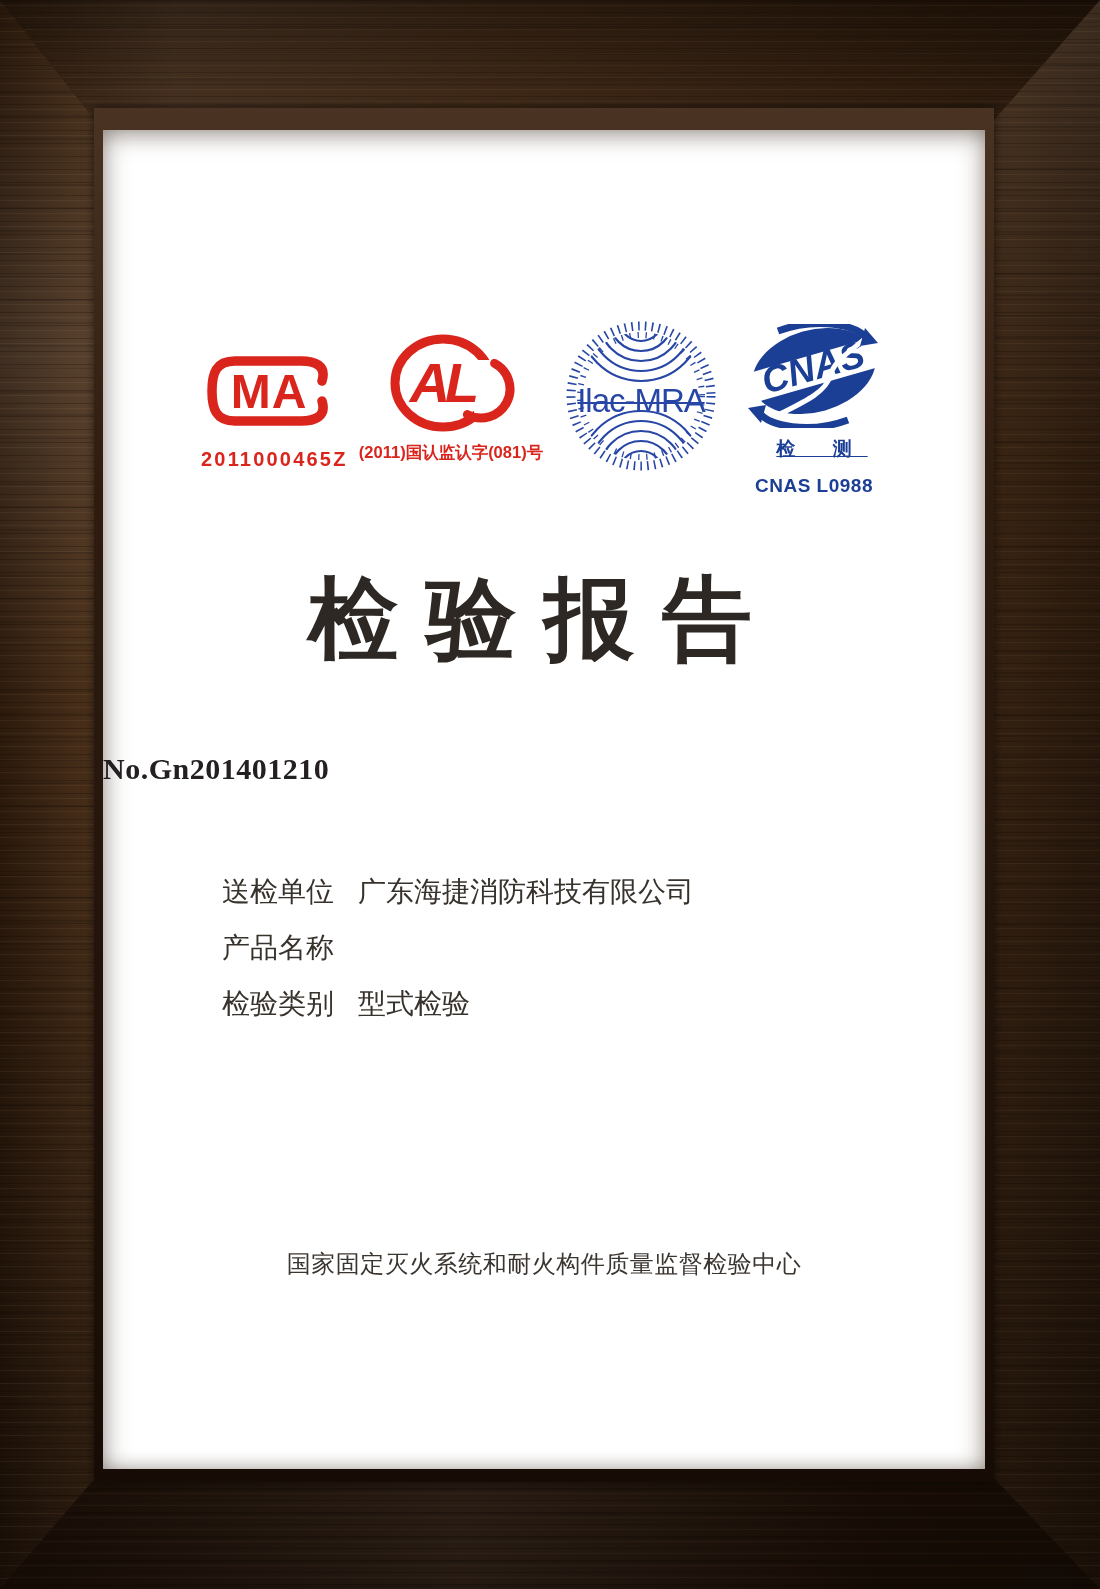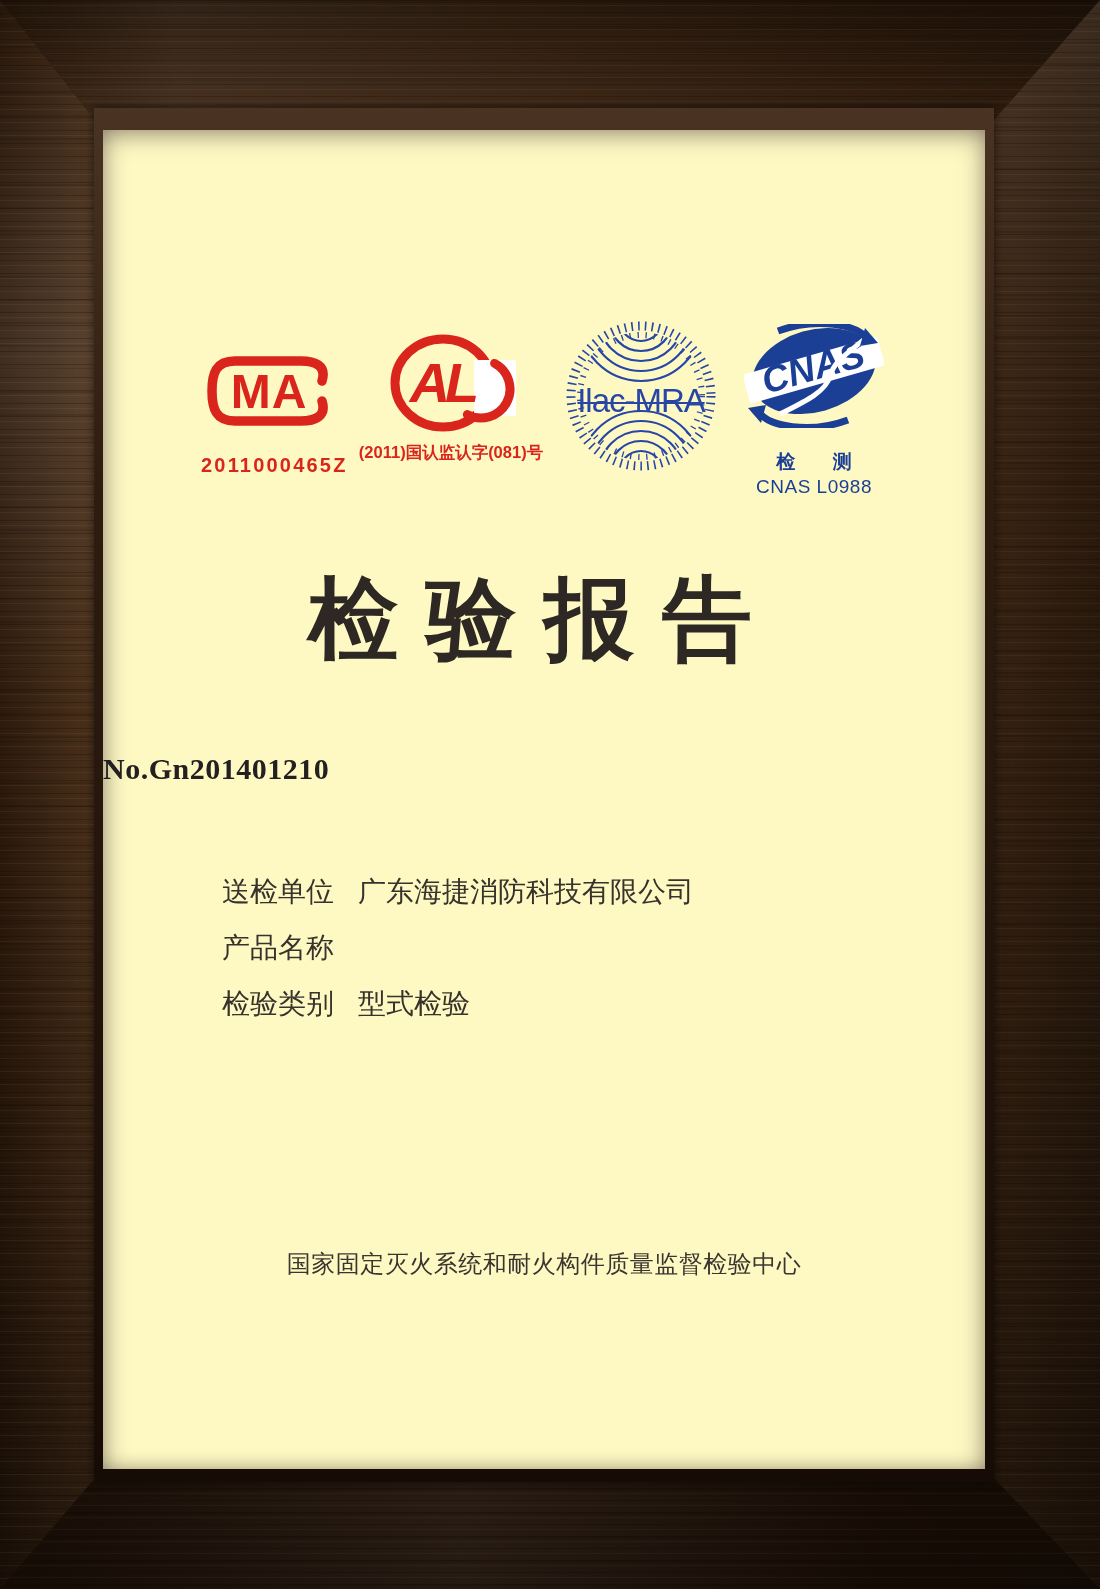--- a/index.html
+++ b/index.html
@@ -49,38 +49,38 @@
   
   .lip{
     position:absolute;left:94px;top:108px;width:900px;height:1374px;
     background:linear-gradient(180deg,#4a3322 0%,#2e1c0f 28%,#20120a 70%,#170c05 100%);
     box-shadow:0 0 10px rgba(0,0,0,.6);
   }
 
   
   .paper{
     position:absolute;left:103px;top:130px;width:882px;height:1339px;
-    background:#fef9c3;
+    background:#ffffff;
     box-shadow:
       inset 0 16px 22px -10px rgba(105,92,82,.55),
       inset 0 -12px 18px -10px rgba(105,92,82,.40),
       inset 16px 0 22px -12px rgba(105,92,82,.45),
       inset -16px 0 22px -12px rgba(125,110,96,.50);
   }
 
   
   .logo-block{position:absolute;text-align:center;}
   .logo-cma{left:98px;top:224px;width:142px;}
   .logo-cnal{left:252px;top:204px;width:192px;}
   .logo-ilac{left:460px;top:187px;width:156px;}
   .logo-cnas{left:636px;top:194px;width:150px;}
-  .cma-number{margin-top:22px;font-size:20px;font-weight:bold;color:#da251c;letter-spacing:2.2px;white-space:nowrap;}
+  .cma-number{margin-top:16px;font-size:20px;font-weight:bold;color:#da251c;letter-spacing:2.2px;white-space:nowrap;}
   .cnal-caption{margin-top:4px;font-size:16.5px;font-weight:bold;color:#da251c;white-space:nowrap;}
-  .cnas-caption-cn{margin-top:17px;font-size:19px;font-weight:bold;color:#1c3f96;letter-spacing:16px;padding-left:16px;white-space:nowrap;}
-  .cnas-caption-code{margin-top:1px;font-size:19px;font-weight:normal;color:#1c3f96;letter-spacing:.5px;white-space:nowrap;text-align:center;}
+  .cnas-caption-cn{margin-top:4px;font-size:19px;font-weight:bold;color:#1c3f96;letter-spacing:16px;padding-left:16px;white-space:nowrap;text-decoration:underline;}
+  .cnas-caption-code{margin-top:13px;font-size:19px;font-weight:bold;color:#1c3f96;letter-spacing:.5px;white-space:nowrap;text-align:center;}
 
   
   .title{
     position:absolute;top:443px;left:0;width:100%;
     text-align:center;font-size:90px;line-height:92px;font-weight:900;
     color:#2d2823;letter-spacing:28px;box-sizing:border-box;
     font-family:"Liberation Sans","DejaVu Sans",sans-serif;
   }
   .report-no{
     position:absolute;top:622px;left:0;width:100%;

